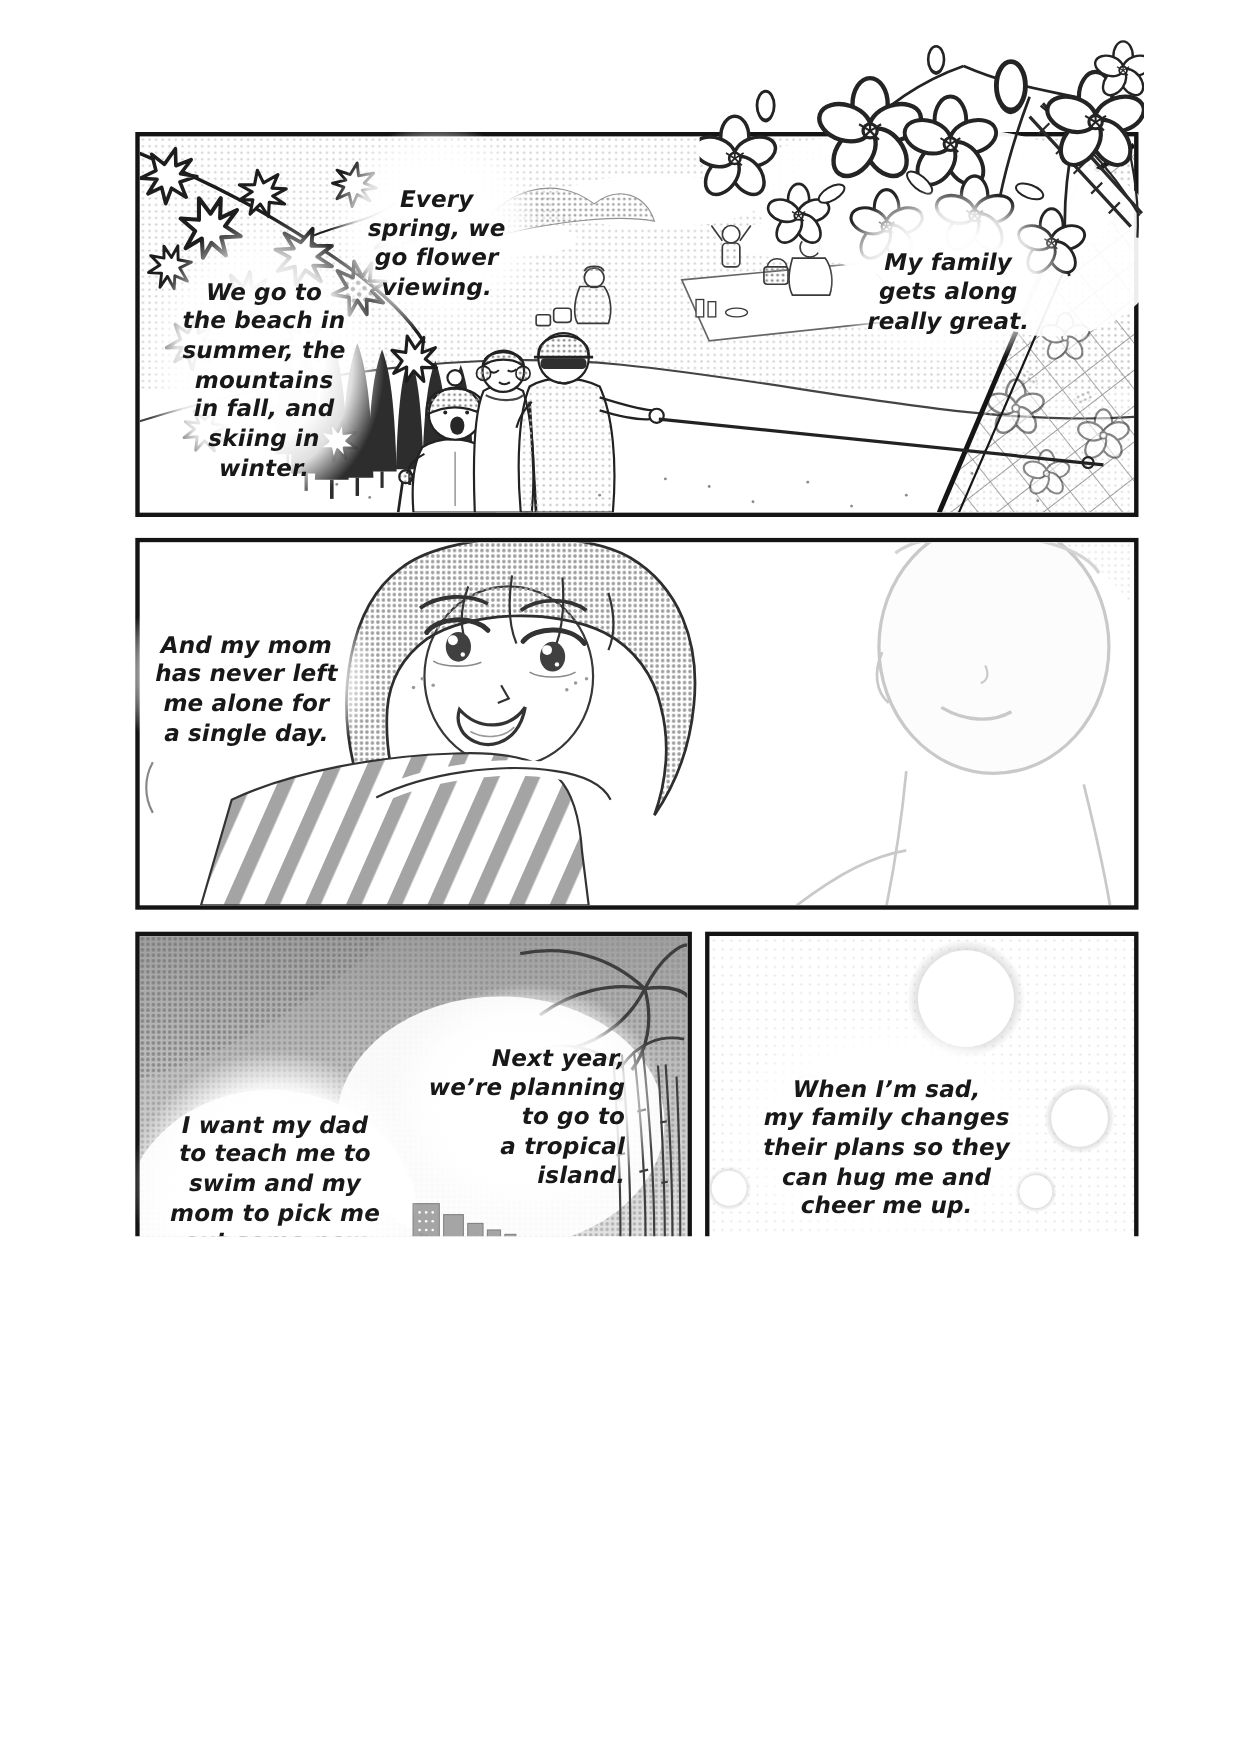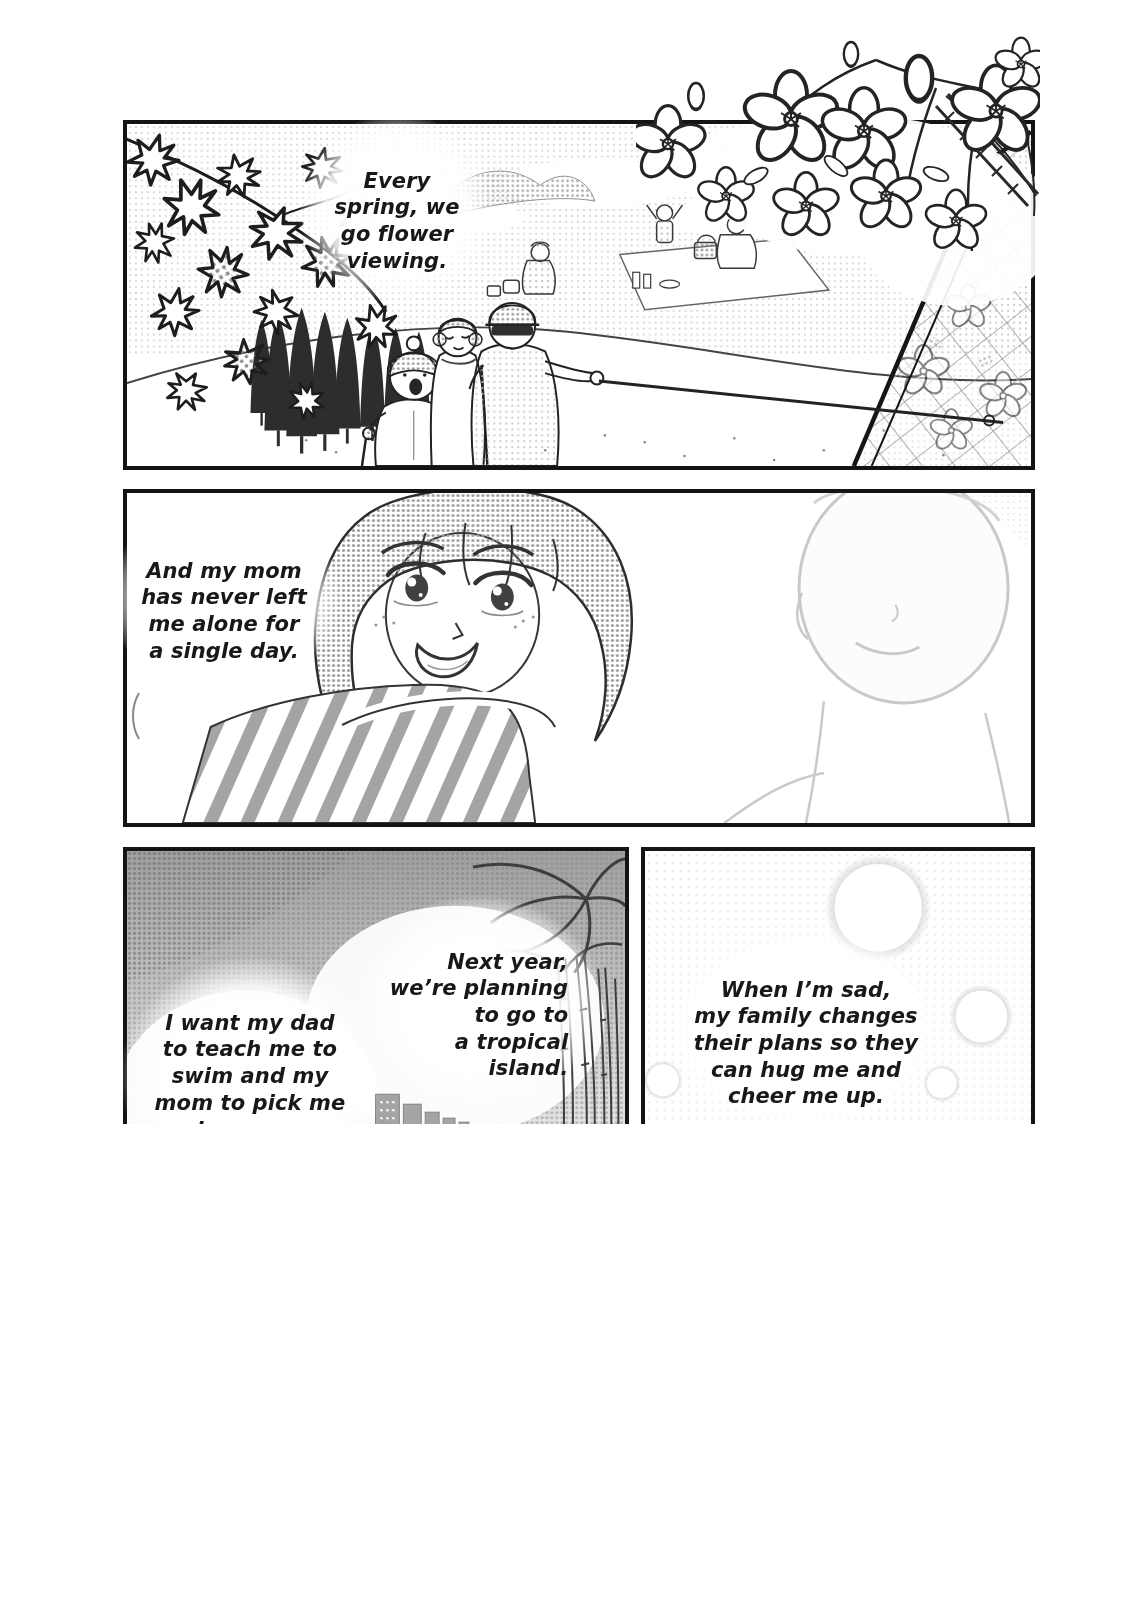--- a/index.html
+++ b/index.html
@@ -10,21 +10,21 @@
   #panel-1{left:123px;top:120px;width:912px;height:350px;z-index:1;}
   #panel-2{left:123px;top:489px;width:912px;height:338px;z-index:1;}
   #panel-3{left:123px;top:847px;width:506px;height:648px;z-index:1;}
   #panel-4{left:641px;top:847px;width:394px;height:648px;z-index:1;}
   #flower-overlay{position:absolute;left:636px;top:26px;width:404px;height:300px;z-index:3;pointer-events:none;}
   .bubble{position:absolute;z-index:5;transform:translate(-50%,-50%);text-align:center;
           font-style:italic;font-weight:700;font-size:21px;line-height:1.27;color:#181818;
           letter-spacing:.1px;white-space:pre-line;padding:30px 38px;border-radius:50%;
           background:radial-gradient(closest-side,rgba(255,255,255,.99) 50%,rgba(255,255,255,.85) 72%,rgba(255,255,255,0) 98%);}
   #b1{left:397px;top:208px;} #b2{left:240px;top:332px;} #b3{left:862px;top:252px;}
-  #b4{left:224px;top:598px;} #b5{left:910px;top:590px;}
+  #b4{left:224px;top:613px;} #b5{left:910px;top:590px;}
   #b6{left:479px;top:1002px;text-align:right;} #b7{left:250px;top:1076px;} #b8{left:806px;top:1030px;}
 </style>
 </head>
 <body>
 
 <div class="page">
 
   <div class="panel" id="panel-1">
     <svg viewBox="0 0 908 346" preserveAspectRatio="none">
       <defs>
@@ -614,20 +614,34 @@
       </g>
     </g>
   </svg>
 
   <div class="bubble" id="b1">
     <span>Every
 spring, we
 go flower
 viewing.</span>
   </div>
+  <div class="bubble" id="b2">
+    <span>We go to
+the beach in
+summer, the
+mountains
+in fall, and
+skiing in
+winter.</span>
+  </div>
+  <div class="bubble" id="b3">
+    <span>My family
+gets along
+really great.</span>
+  </div>
   <div class="bubble" id="b4">
     <span>And my mom
 has never left
 me alone for
 a single day.</span>
   </div>
   <div class="bubble" id="b6">
     <span>Next year,
 we’re planning
 to go to

